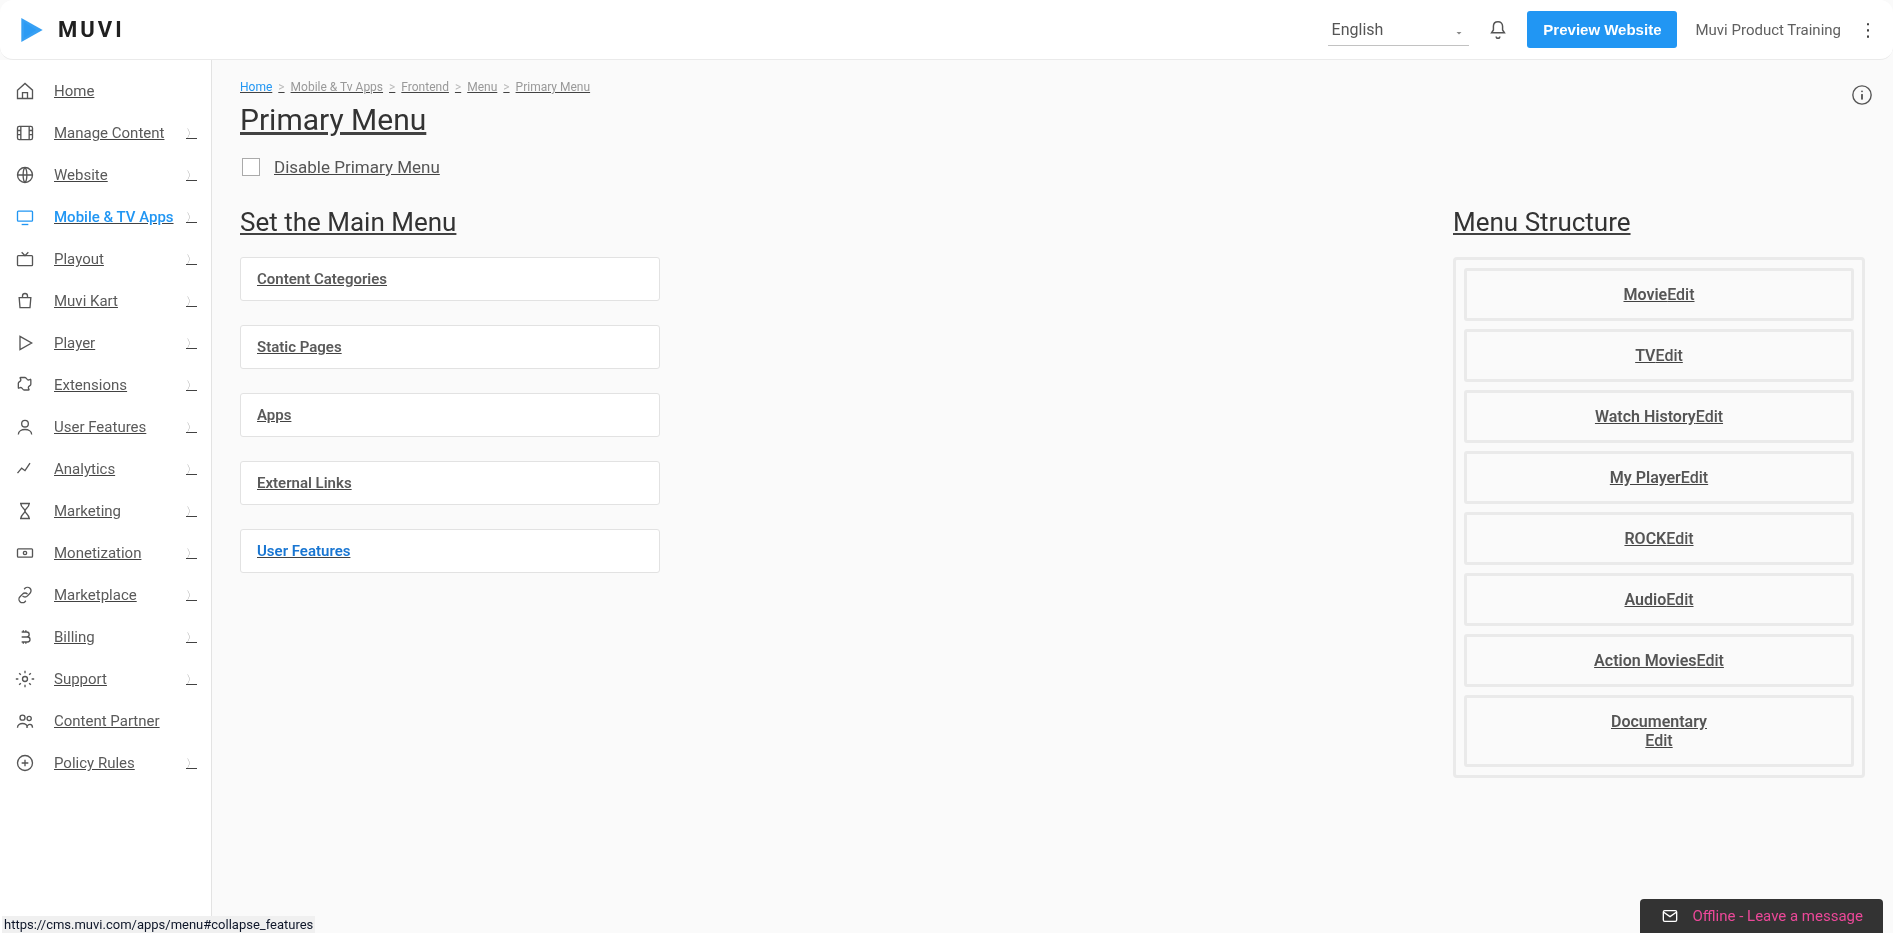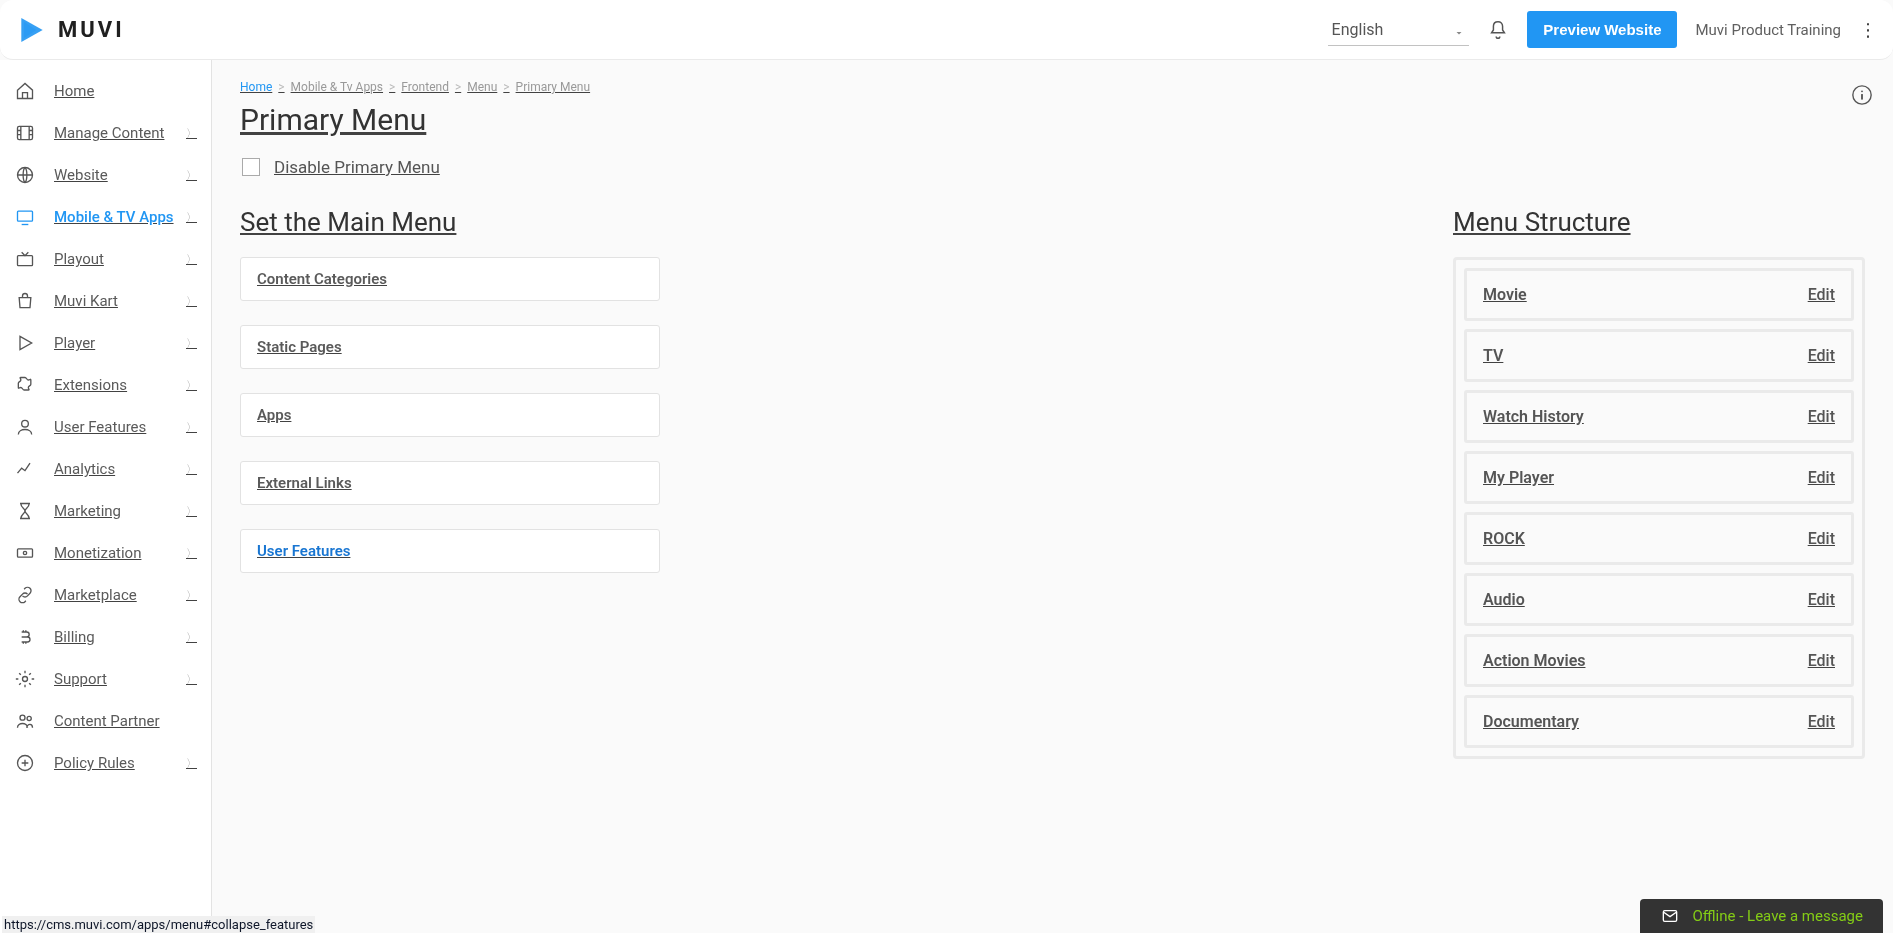--- a/index.html
+++ b/index.html
@@ -186,41 +186,41 @@
   }
   .accordion-item.active { color: #1976d2; }
   
   .struct-container {
     border: 3px solid #eaeaea;
     border-radius: 4px;
     padding: 8px;
   }
   .struct-item {
     display: flex;
-    justify-content: space-between;
+    justify-content: center;
     align-items: center;
     border: 3px solid #eaeaea;
     background: #fafafa;
     padding: 14px 16px;
     border-radius: 3px;
     margin-bottom: 8px;
     font-size: 16px;
     font-weight: 600;
     color: #555;
     cursor: move;
   }
-  .struct-item:last-child { margin-bottom: 0; }
+  .struct-item:last-child { margin-bottom: 0; flex-direction: column; }
   .struct-edit { cursor: pointer; font-weight: 500;}
   
   .chat-widget {
     position: absolute;
     bottom: 0;
     right: 10px;
     background: #333;
-    color: #84cc16;
+    color: #ec4899;
     padding: 8px 20px;
     border-radius: 4px 4px 0 0;
     display: flex;
     align-items: center;
     gap: 12px;
     font-size: 15px;
     cursor: pointer;
   }
   
   .status-url {

